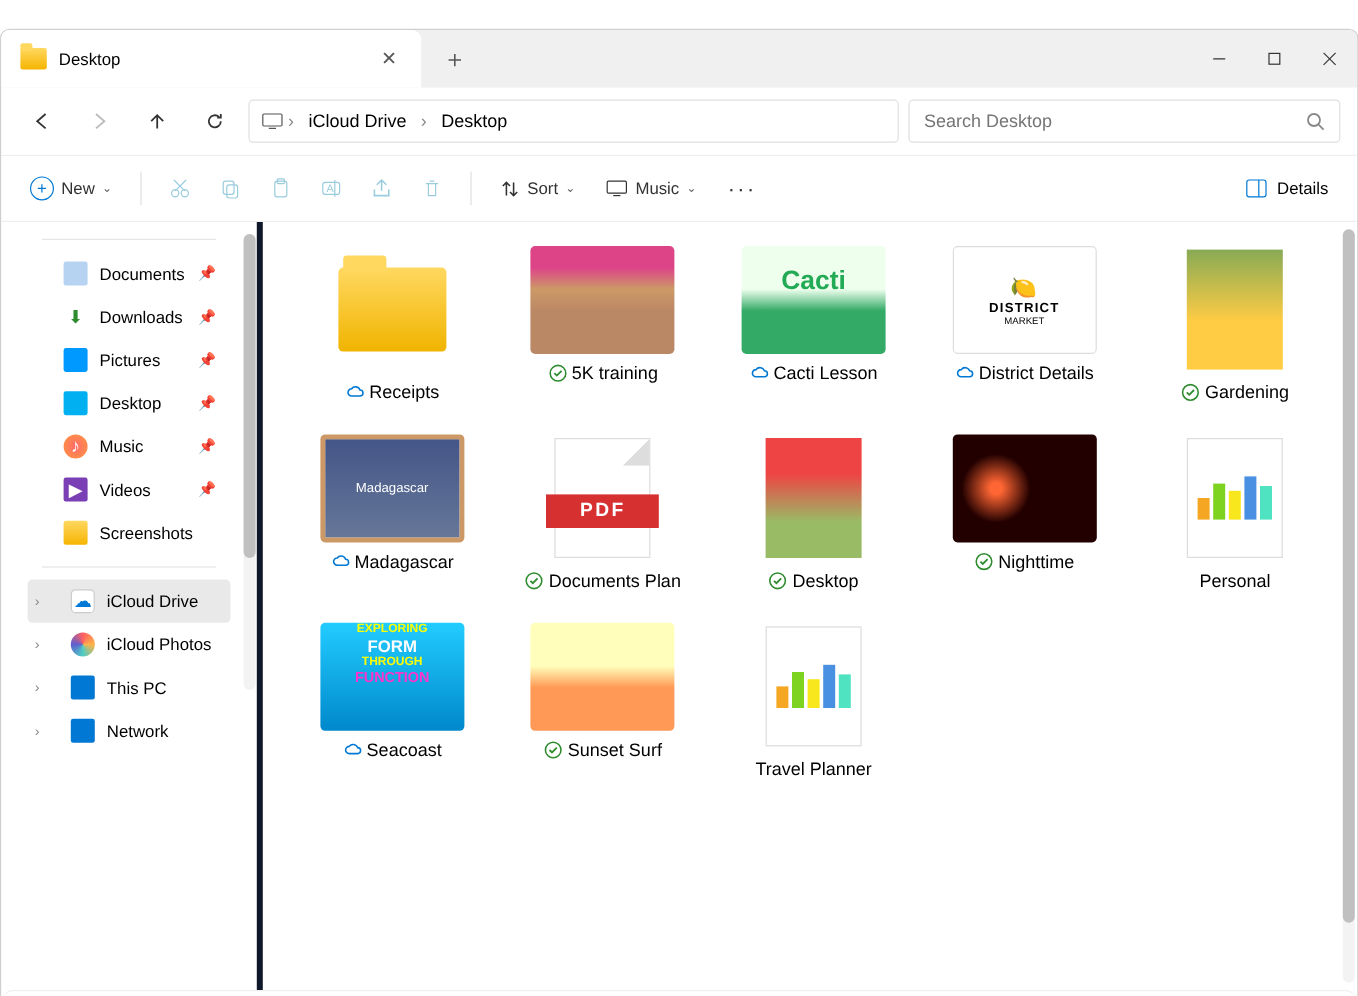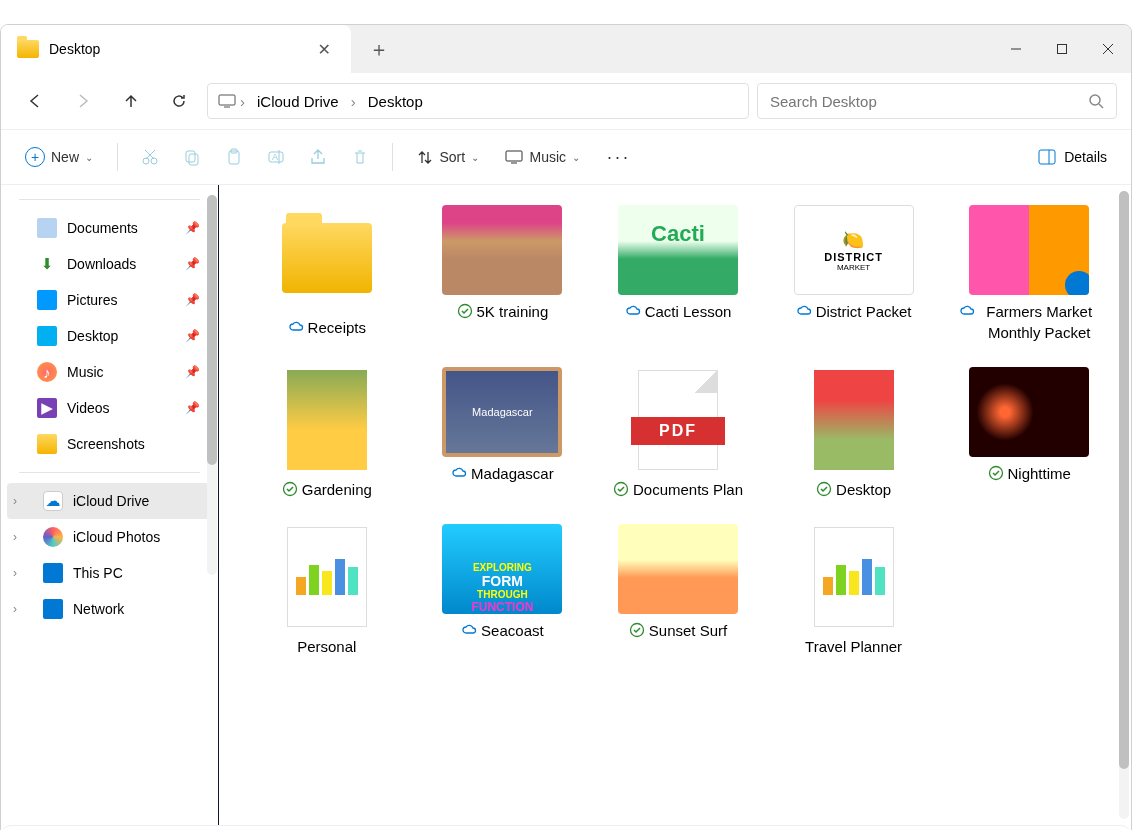--- a/index.html
+++ b/index.html
@@ -31,21 +31,21 @@
 .toolbar { height: 56px; border-top:1px solid #eee; border-bottom:1px solid #eee; display:flex; align-items:center; padding: 0 14px; gap: 6px; }
 .tbtn { display:flex; align-items:center; gap:6px; padding: 6px 10px; border-radius:4px; font-size:14px; color:#333; cursor:pointer; }
 .tbtn.icon-only { width:36px; justify-content:center; padding:6px; color:#4aa3df; }
 .tbtn.disabled { color:#bbb; }
 .tsep { width:1px; height:28px; background:#e0e0e0; margin:0 8px; }
 .new-circle { width:20px; height:20px; border:1.5px solid #0078d4; border-radius:50%; display:flex; align-items:center; justify-content:center; color:#0078d4; font-size:14px; }
 .details-btn { margin-left:auto; display:flex; align-items:center; gap:8px; font-size:14px; cursor:pointer; padding:6px 10px; }
 
 
 .body { flex:1; display:flex; overflow:hidden; }
-.sidebar { width: 218px; border-right:1px solid #0f172a; padding: 8px 0; overflow-y:auto; position:relative; }
+.sidebar { width: 218px; border-right:5px solid #0f172a; padding: 8px 16px; overflow-y:auto; position:relative; }
 .sidebar-group { padding: 4px 0; }
 .sidebar hr { border:none; border-top:1px solid #e5e5e5; margin: 6px 18px; }
 .side-item { display:flex; align-items:center; gap:10px; padding: 8px 18px 8px 36px; font-size:14px; cursor:pointer; position:relative; }
 .side-item.with-chevron { padding-left: 12px; }
 .side-item .chev { width: 20px; color:#888; font-size:12px; }
 .side-item .pin { margin-left:auto; color:#bbb; font-size:12px; }
 .side-item.selected { background:#e9e9e9; border-radius:4px; margin: 0 6px; padding-left: 6px; }
 .side-item.selected.with-chevron { padding-left:6px; }
 .side-ic { width:20px; height:20px; display:flex; align-items:center; justify-content:center; font-size:15px; }
 .ic-doc { background:#b7d3f2; border-radius:2px; }
@@ -85,21 +85,21 @@
 .th-garden { background: linear-gradient(#8a5, #fc4 60%); width:80px; height:100px; }
 .th-doc { background:#fff; border:1px solid #ddd; width:80px; height:100px; display:flex; align-items:center; justify-content:center; }
 .th-chart { display:flex; align-items:flex-end; gap:3px; }
 .th-chart div { width:10px; }
 .th-madag { background: linear-gradient(#458,#679); border:4px solid #c96; display:flex; align-items:center; justify-content:center; color:#fff; font-size:11px; }
 .th-pdf { background:#fff; border:1px solid #ddd; width:80px; height:100px; position:relative; }
 .th-pdf::before { content:''; position:absolute; top:0; right:0; width:22px; height:22px; background:linear-gradient(135deg, transparent 50%, #ddd 50%); }
 .th-pdf .pdf-band { position:absolute; top:46px; left:-8px; right:-8px; height:28px; background:#d63030; color:#fff; display:flex; align-items:center; justify-content:center; font-weight:bold; font-size:16px; letter-spacing:2px; }
 .th-nature { background: linear-gradient(#e44 30%, #9b6 70%); width:80px; height:100px; }
 .th-night { background: radial-gradient(circle at 30% 50%, #f63 5%, #200 30%); }
-.th-sea { background: linear-gradient(#2cf,#08c); display:flex; flex-direction:column; align-items:center; justify-content:flex-end; color:#ff0; font-size:10px; font-weight:bold; }
+.th-sea { background: linear-gradient(#2cf,#08c); display:flex; flex-direction:column; align-items:center; justify-content:flex-start; color:#ff0; font-size:10px; font-weight:bold; }
 .th-surf { background: linear-gradient(#ffb 40%, #f95 60%); }
 
 
 .vscroll { position:absolute; right:2px; width:10px; background:#f3f3f3; border-radius:5px; }
 .side-scroll { top: 10px; height: 380px; right:1px; }
 .side-scroll .thumb-bar { position:absolute; top:0; width:100%; height:270px; background:#c0c0c0; border-radius:5px; }
 .content-scroll { top:6px; bottom:6px; }
 .content-scroll .thumb-bar { position:absolute; top:0; width:100%; height:92%; background:#c0c0c0; border-radius:5px; }
 
 
@@ -359,30 +359,21 @@
             <div class="item">
               <div class="thumb th-district">
                 <div style="font-size:18px">🍋</div>
                 <div class="dm">DISTRICT</div>
                 <div style="font-size:8px">MARKET</div>
               </div>
               <div class="item-label">
                 <svg class="status-ic status-cloud" width="16" height="14">
                   <path d="M5 11 a3 3 0 0 1 0 -6 a4 4 0 0 1 7 1 a2.5 2.5 0 0 1 0 5 z" fill="none" stroke="#0078d4" stroke-width="1.3"></path>
                 </svg>
-                <span class="label-text">District Packet</span>
-              </div>
-            </div>
-            <div class="item">
-              <div class="thumb th-farmers"></div>
-              <div class="item-label">
-                <svg class="status-ic status-cloud" width="16" height="14">
-                  <path d="M5 11 a3 3 0 0 1 0 -6 a4 4 0 0 1 7 1 a2.5 2.5 0 0 1 0 5 z" fill="none" stroke="#0078d4" stroke-width="1.3"></path>
-                </svg>
-                <span class="label-text">Farmers Market Monthly Packet</span>
+                <span class="label-text">District Details</span>
               </div>
             </div>
             <div class="item">
               <div style="height:106px;display:flex;align-items:center;justify-content:center">
                 <div class="th-garden"></div>
               </div>
               <div class="item-label">
                 <svg class="status-ic status-check" width="16" height="16">
                   <circle cx="8" cy="8" r="6.5" fill="none" stroke="#2e8b2e" stroke-width="1.3"></circle>
                   <path d="M5 8 l2 2 l4 -4" fill="none" stroke="#2e8b2e" stroke-width="1.5"></path>

